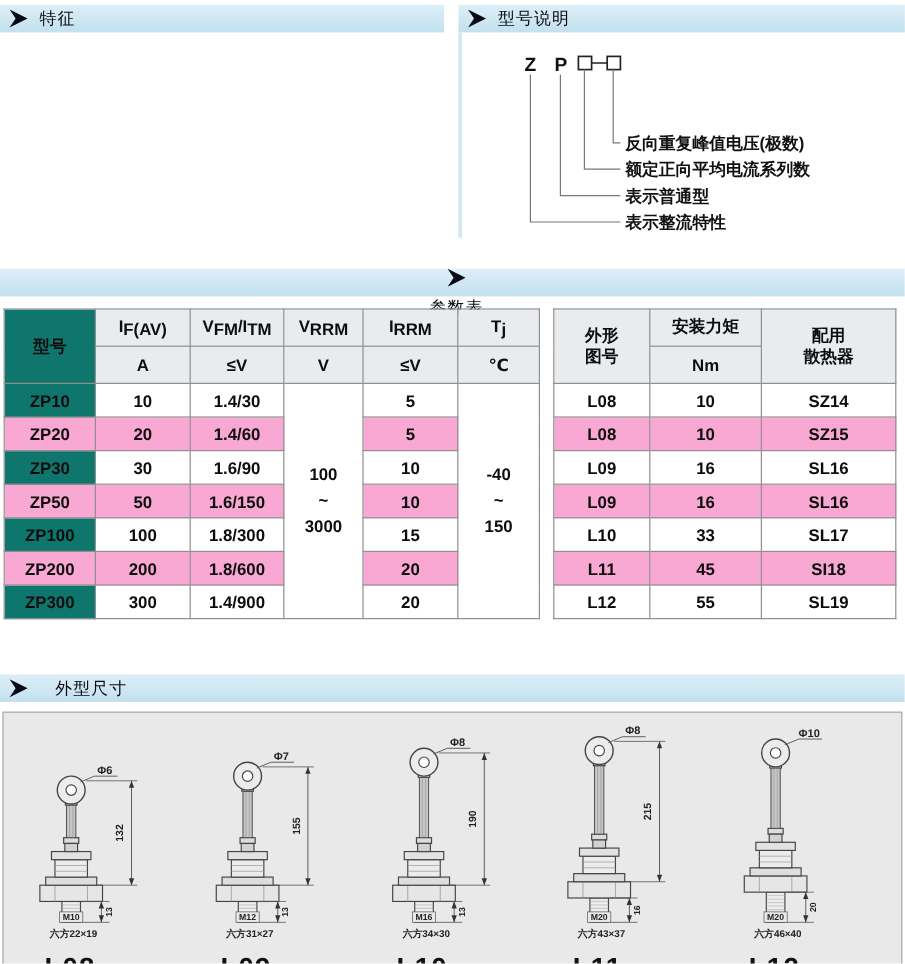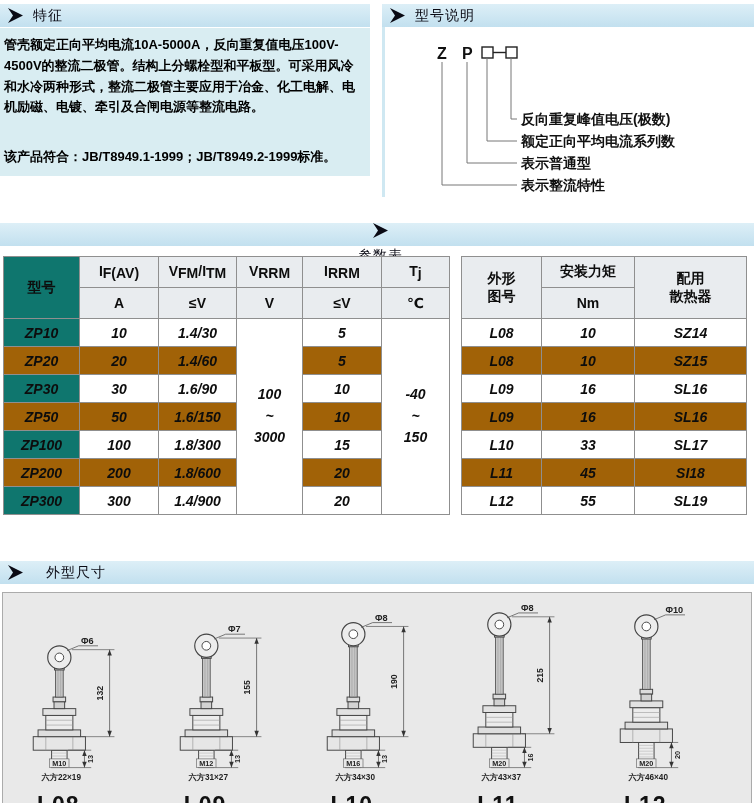--- a/index.html
+++ b/index.html
@@ -26,22 +26,22 @@
   .md-label{font-size:14px;font-weight:bold;fill:#111;}
   .md-box{fill:none;stroke:#222;stroke-width:1.4;}
   .md-line{stroke:#222;stroke-width:1.4;}
   .md-conn{fill:none;stroke:#777;stroke-width:1;}
   
   .params-bar{margin-top:26px;flex-direction:column;}
   .tables-row{display:flex;gap:11px;margin:10px 3px 0 3px;}
   table{border-collapse:collapse;table-layout:fixed;}
   th,td{border:1px solid #8f8f8f;text-align:center;font-size:14px;padding:0;}
   th{background:#e9ecef;font-weight:bold;height:30px;}
-  td{background:#ffffff;font-weight:bold;height:27px;font-style:italic;}
-  tr.alt td{background:#a16207;margin-top:20px;}
+  td{background:#ffffff;font-weight:bold;height:27px;}
+  tr.alt td{background:#f9a8d4;margin-top:20px;}
   td.c-model,th.c-model{background:#0f766e;}
   td.c-range{background:#ffffff;line-height:1.55;}
   sub{font-size:14px;vertical-align:-2px;font-weight:bold;}
   
   .outline-bar{margin-top:46px;gap:22px;}
   .panel{
     margin:8px 2px 0 2px;height:234px;background:#e9e9e9;border:1px solid #ababab;
     display:flex;justify-content:space-between;align-items:flex-end;padding:0 8px;
     box-sizing:border-box;position:relative;
   }
@@ -54,24 +54,20 @@
 <div class="top-row">
 
   <div class="col-left">
     <div class="sec-bar">
       <span class="arrow-icon">
         <svg width="17" height="15" viewBox="0 0 17 15">
             <path d="M1 0 L16 7.5 L1 15 L6 7.5 Z" fill="#0a0a14"></path>
           </svg>
       </span>
       <span class="sec-title">特征</span>
-    </div>
-    <div class="feature-box">
-      <p class="feature-text">管壳额定正向平均电流10A-5000A，反向重复值电压100V-4500V的整流二极管。结构上分螺栓型和平板型。可采用风冷和水冷两种形式，整流二极管主要应用于冶金、化工电解、电机励磁、电镀、牵引及合闸电源等整流电路。</p>
-      <p class="standards-text">该产品符合：JB/T8949.1-1999；JB/T8949.2-1999标准。</p>
     </div>
   </div>
 
   <div class="col-right">
     <div class="sec-bar">
       <span class="arrow-icon">
         <svg width="17" height="15" viewBox="0 0 17 15">
             <path d="M1 0 L16 7.5 L1 15 L6 7.5 Z" fill="#0a0a14"></path>
           </svg>
       </span>

